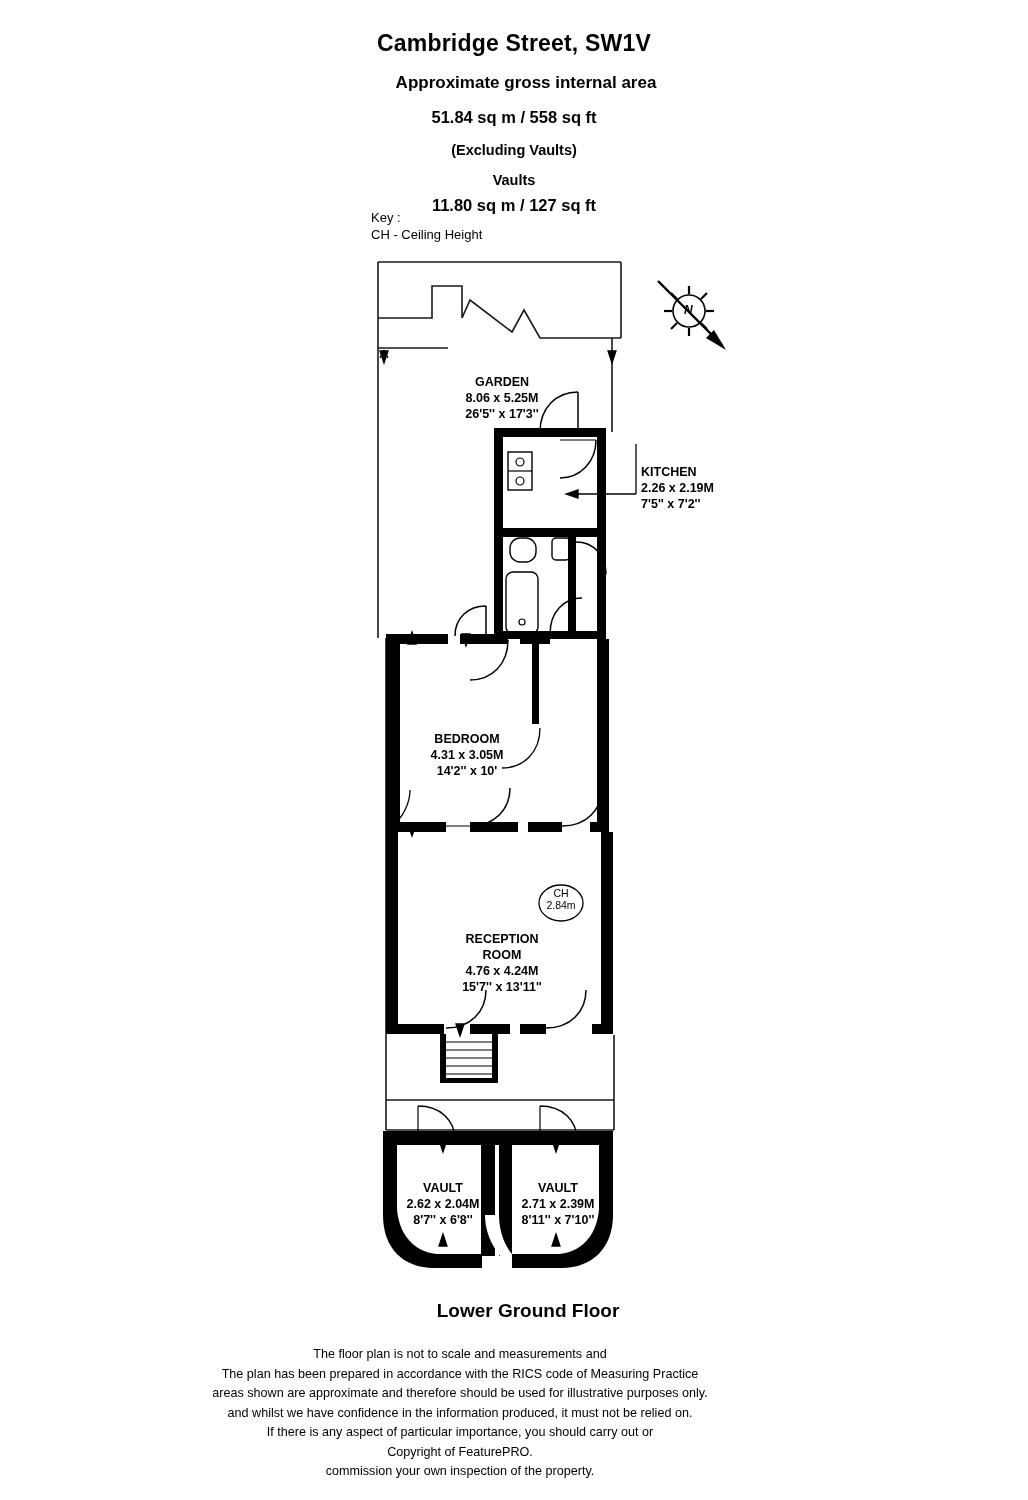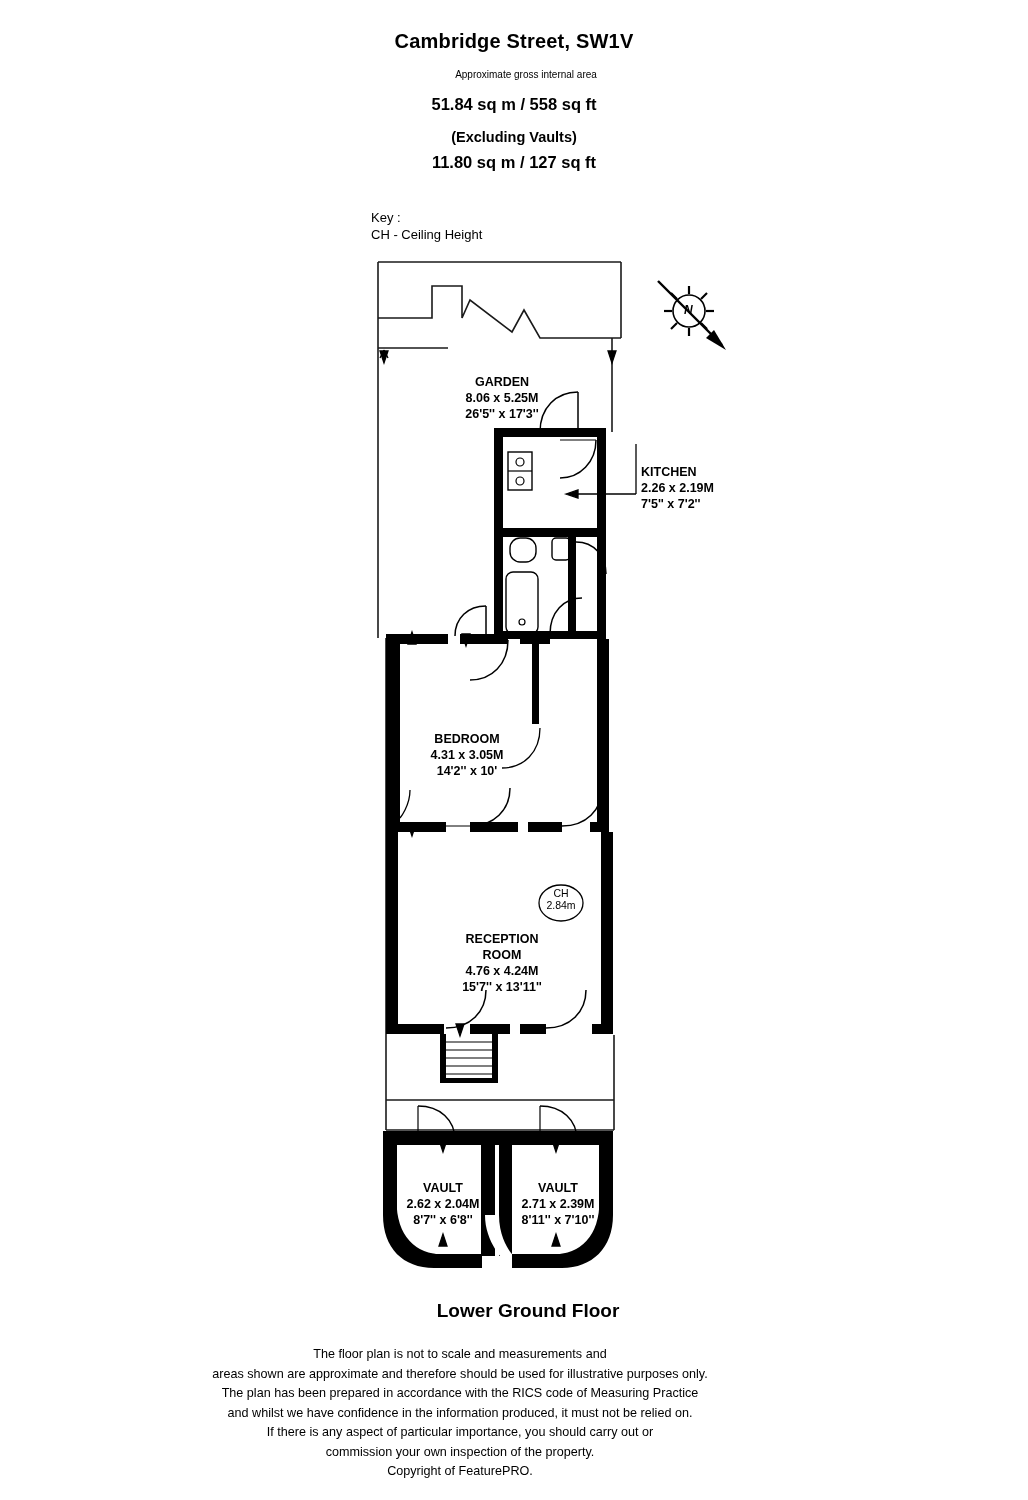--- a/index.html
+++ b/index.html
@@ -23,27 +23,27 @@
   }
   
   .header {
     position: absolute;
     left: 0;
     top: 30px;
     width: 1028px;
     text-align: center;
   }
   .title {
-    font-size: 20px;
+    font-size: 23px;
     font-weight: bold;
     letter-spacing: 0.2px;
   }
   .sub1 {
-    font-size: 10px;
-    font-weight: normal;
+    font-size: 17px;
+    font-weight: bold;
     margin-top: 16px;
     margin-left: 24px;
   }
   .sub2 {
     font-size: 16.5px;
     font-weight: bold;
     margin-top: 15px;
   }
   .sub3 {
     font-size: 14.5px;
@@ -124,20 +124,21 @@
 </head>
 <body>
 
 <div class="page">
 
   <div class="header">
     <div class="title">Cambridge Street, SW1V</div>
     <div class="sub1">Approximate gross internal area</div>
     <div class="sub2">51.84 sq m /  558 sq ft</div>
     <div class="sub3">(Excluding Vaults)</div>
+    <div class="sub4">Vaults</div>
     <div class="sub5">11.80 sq m /  127 sq ft</div>
   </div>
 
   <div class="key">
     <div>Key :</div>
     <div>CH - Ceiling Height</div>
   </div>
 
   <svg class="plan" viewBox="0 0 1028 1500" width="1028" height="1500">
 
@@ -346,21 +347,21 @@
     <div>2.71 x 2.39M</div>
     <div>8'11'' x 7'10''</div>
   </div>
 
   <div class="compass-label" style="left:684px; top:303px;">N</div>
 
   <div class="footer-title">Lower Ground Floor</div>
 
   <div class="disclaimer">
     <div>The floor plan is not to scale and measurements and</div>
+    <div>The plan has been prepared in accordance with the RICS code of Measuring Practice</div>
     <div>areas shown are approximate and therefore should be used for illustrative purposes only.</div>
-    <div>The plan has been prepared in accordance with the RICS code of Measuring Practice</div>
     <div>and whilst we have confidence in the information produced, it must not be relied on.</div>
     <div>If there is any aspect of particular importance, you should carry out or</div>
+    <div>Copyright of FeaturePRO.</div>
     <div>commission your own inspection of the property.</div>
-    <div>Copyright of FeaturePRO.</div>
   </div>
 
 </div>
 
 </body></html>

